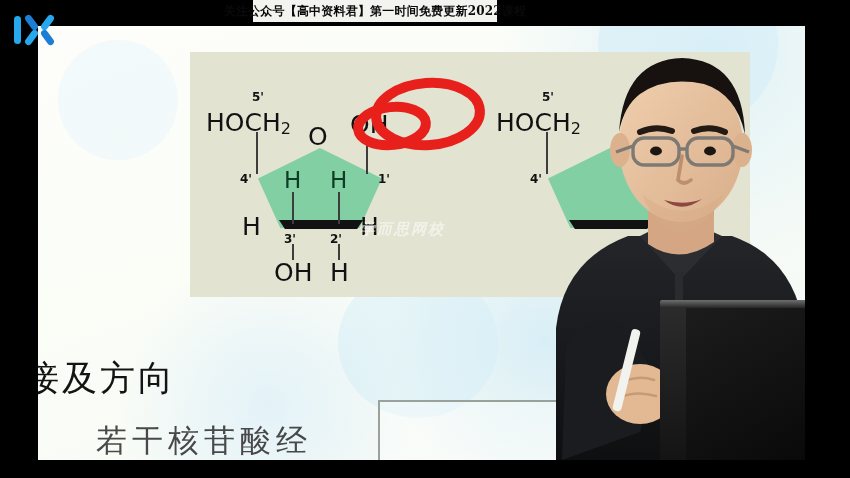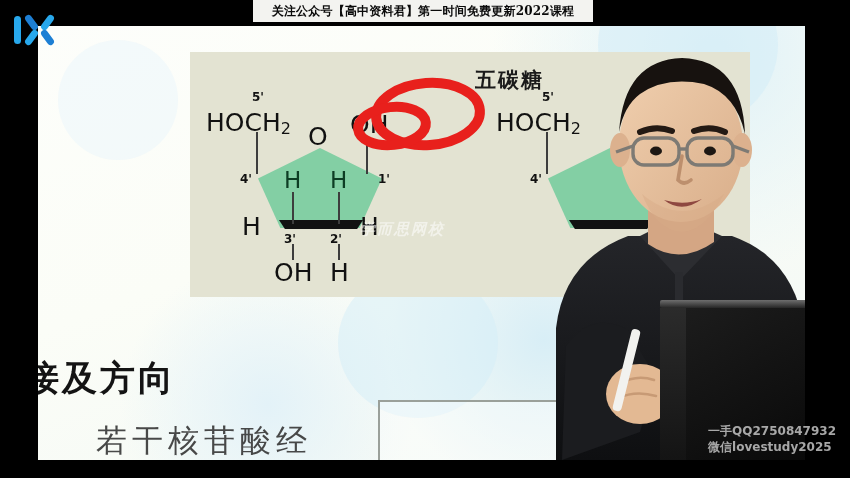--- a/index.html
+++ b/index.html
@@ -38,21 +38,21 @@
 
   
   #slide-title {
     position: absolute; left: 18px; top: -14px;
     font-size: 34px; font-weight: 700; color: #1d1d1d;
     letter-spacing: 2px; white-space: nowrap;
     font-family: "DejaVu Sans", sans-serif;
   }
   #slide-heading {
     position: absolute; left: -14px; top: 355px;
-    font-size: 35px; font-weight: 700; color: #141414;
+    font-size: 35px; font-weight: 400; color: #141414;
     letter-spacing: 3px; white-space: nowrap;
     font-family: "DejaVu Sans", sans-serif;
   }
   #slide-subline {
     position: absolute; left: 58px; top: 420px;
     font-size: 31px; font-weight: 500; color: #3a3a3a;
     letter-spacing: 5px; white-space: nowrap;
     font-family: "DejaVu Serif", serif; opacity: .92;
   }
   #slide-box {
@@ -129,21 +129,21 @@
   
   .bar { position: absolute; background: #000; }
   #bar-top    { left: 0; top: 0;     width: 850px; height: 26px; }
   #bar-bottom { left: 0; top: 460px; width: 850px; height: 18px; }
   #bar-left   { left: 0; top: 0;     width: 38px;  height: 478px; }
   #bar-right  { left: 805px; top: 0; width: 45px;  height: 478px; }
 
   
   #promo {
     position: absolute; left: 253px; top: 0px;
-    width: 340px; height: 22px;
+    width: 244px; height: 22px;
     background: #f3f3f0;
     display: flex; align-items: center; justify-content: center;
   }
   #promo-text {
     font-family: "DejaVu Serif", serif;
     font-size: 12px; font-weight: 700; color: #0a0a0a;
     white-space: nowrap; letter-spacing: .2px;
   }
 
   
@@ -216,21 +216,20 @@
         <div class="prime" style="left:52px; top:38px;">5'</div>
         <div class="atom big" style="left:6px; top:56px;"><span>HOCH</span><span class="sub">2</span></div>
         <div class="bond v" style="left:56px; top:80px; height:42px;"></div>
         <div class="atom big" style="left:150px; top:58px;">OH</div>
         <div class="bond v" style="left:166px; top:84px; height:38px;"></div>
         <div class="prime" style="left:40px; top:120px;">4'</div>
         <div class="prime" style="left:178px; top:120px;">1'</div>
       </div>
 
       <div id="diagram-wm">学而思网校</div>
-      <div id="pentose-label">五碳糖</div>
 
       <svg id="annotation" viewBox="0 0 160 90">
         <ellipse cx="88" cy="40" rx="52" ry="31" fill="none" stroke="#e8201c" stroke-width="10" stroke-linecap="round" transform="rotate(-4 88 40)"></ellipse>
         <ellipse cx="52" cy="52" rx="34" ry="19" fill="none" stroke="#e8201c" stroke-width="10" stroke-linecap="round" transform="rotate(-6 52 52)"></ellipse>
       </svg>
     </div>
 
     <svg id="presenter" viewBox="0 0 300 432">
       <defs>
         <linearGradient id="shirtG" x1="0" y1="0" x2="0" y2="1">
@@ -313,18 +312,14 @@
   </div>
 
   <svg id="logo" viewBox="0 0 62 36">
     <rect x="4" y="4" width="7" height="28" rx="3.5" fill="#28a8ec"></rect>
     <rect x="18" y="2" width="7" height="17" rx="3.5" fill="#1d7fd4" transform="rotate(-36 21.5 10.5)"></rect>
     <rect x="18" y="17" width="7" height="17" rx="3.5" fill="#28a8ec" transform="rotate(36 21.5 25.5)"></rect>
     <rect x="34" y="2" width="7" height="17" rx="3.5" fill="#28a8ec" transform="rotate(36 37.5 10.5)"></rect>
     <rect x="34" y="17" width="7" height="17" rx="3.5" fill="#1d7fd4" transform="rotate(-36 37.5 25.5)"></rect>
   </svg>
 
-  <div id="watermark">
-    <div>一手QQ2750847932</div>
-    <div>微信lovestudy2025</div>
-  </div>
 
 </div>
 
 </body></html>

